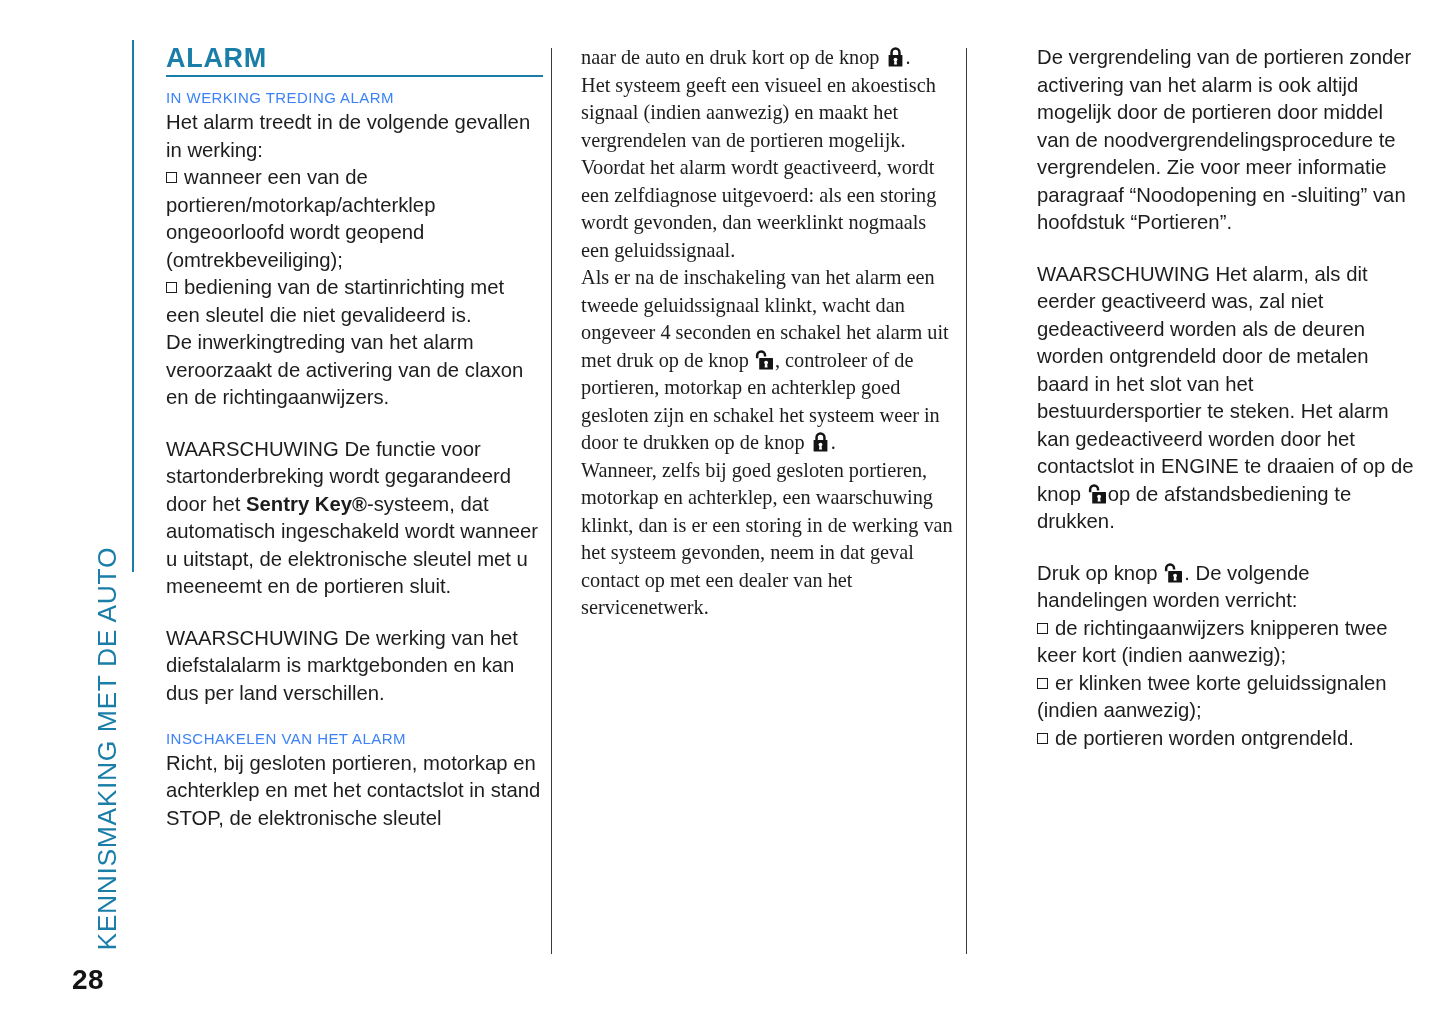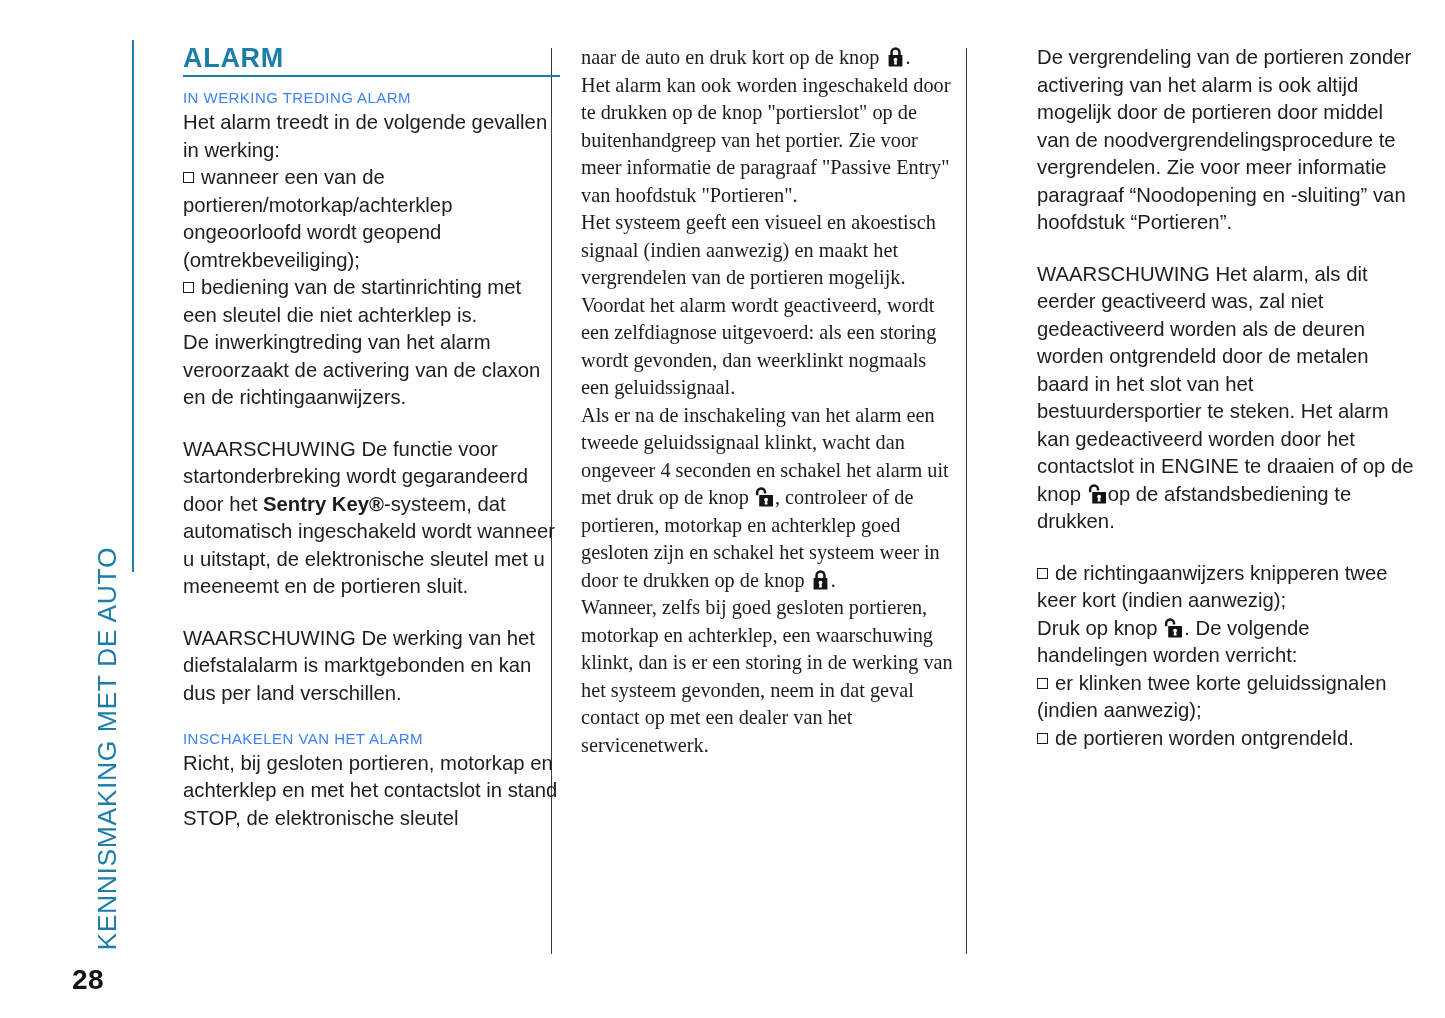--- a/index.html
+++ b/index.html
@@ -43,21 +43,21 @@
     font-size:28px;font-weight:bold;color:#141414;
     letter-spacing:.5px;
   }
 
   
   .cols{
     position:absolute;left:166px;top:44px;
     width:1215px;height:912px;
   }
   .col{position:absolute;top:0;width:377px;height:912px;overflow:hidden;}
-  .col.c1{left:17px;}
+  .col.c1{left:0;}
   .col.c2{left:415px;font-family:Liberation Serif, serif;}
   .col.c3{left:871px;}
   .coldiv{
     position:absolute;top:4px;width:1px;height:906px;background:#3a3a3a;
   }
   .coldiv.d1{left:385px;}
   .coldiv.d2{left:800px;}
 
   
   .title{
@@ -139,21 +139,21 @@
 
       <div class="title">ALARM</div>
       <div class="titlerule"></div>
 
       <h2 class="sec">IN WERKING TREDING ALARM</h2>
 
       <p>Het alarm treedt in de volgende gevallen in werking:</p>
 
       <p><span class="sq"></span><span>wanneer een van de portieren/motorkap/achterklep ongeoorloofd wordt geopend (omtrekbeveiliging);</span></p>
 
-      <p><span class="sq"></span><span>bediening van de startinrichting met een sleutel die niet achterklep is.</span></p>
+      <p><span class="sq"></span><span>bediening van de startinrichting met een sleutel die niet gevalideerd is.</span></p>
 
       <p>De inwerkingtreding van het alarm veroorzaakt de activering van de claxon en de richtingaanwijzers.</p>
 
       <div class="vsp"></div>
 
       <p><span>WAARSCHUWING De functie voor startonderbreking wordt gegarandeerd door het </span><span class="bold">Sentry Key®</span><span>-systeem, dat automatisch ingeschakeld wordt wanneer u uitstapt, de elektronische sleutel met u meeneemt en de portieren sluit.</span></p>
 
       <div class="vsp"></div>
 
       <p>WAARSCHUWING De werking van het diefstalalarm is marktgebonden en kan dus per land verschillen.</p>
@@ -170,21 +170,20 @@
       <p><span>naar de auto en druk kort op de knop</span>
         <span class="ico">
           <svg viewBox="0 0 19 22" xmlns="http://www.w3.org/2000/svg">
             <path d="M4.3 9.2 V6.4 a5.2 5.2 0 0 1 10.4 0 V9.2 h-2.5 V6.4 a2.7 2.7 0 0 0 -5.4 0 V9.2 Z" fill="#141414"></path>
             <rect x="2.6" y="9.0" width="13.8" height="11.6" rx="0.6" fill="#141414"></rect>
             <circle cx="9.5" cy="13.6" r="1.9" fill="#ffffff"></circle>
             <path d="M8.5 14.2 h2 l0.5 4.2 h-3 Z" fill="#ffffff"></path>
           </svg>
         </span><span>.</span></p>
 
-      <p>Het alarm kan ook worden ingeschakeld door te drukken op de knop "portierslot" op de buitenhandgreep van het portier. Zie voor meer informatie de paragraaf "Passive Entry" van hoofdstuk "Portieren".</p>
 
       <p>Het systeem geeft een visueel en akoestisch signaal (indien aanwezig) en maakt het vergrendelen van de portieren mogelijk.</p>
 
       <p>Voordat het alarm wordt geactiveerd, wordt een zelfdiagnose uitgevoerd: als een storing wordt gevonden, dan weerklinkt nogmaals een geluidssignaal.</p>
 
       <p><span>Als er na de inschakeling van het alarm een tweede geluidssignaal klinkt, wacht dan ongeveer 4 seconden en schakel het alarm uit met druk op de knop</span>
         <span class="ico">
           <svg viewBox="0 0 19 22" xmlns="http://www.w3.org/2000/svg">
             <path d="M0.9 9.2 V6.4 a5.2 5.2 0 0 1 10.4 0 V7.6 h-2.5 V6.4 a2.7 2.7 0 0 0 -5.4 0 V9.2 Z" fill="#141414"></path>
             <rect x="4.2" y="9.0" width="13.8" height="11.6" rx="0.6" fill="#141414"></rect>
@@ -216,32 +215,32 @@
             <path d="M0.9 9.2 V6.4 a5.2 5.2 0 0 1 10.4 0 V7.6 h-2.5 V6.4 a2.7 2.7 0 0 0 -5.4 0 V9.2 Z" fill="#141414"></path>
             <rect x="4.2" y="9.0" width="13.8" height="11.6" rx="0.6" fill="#141414"></rect>
             <circle cx="11.1" cy="13.6" r="1.9" fill="#ffffff"></circle>
             <path d="M10.1 14.2 h2 l0.5 4.2 h-3 Z" fill="#ffffff"></path>
           </svg>
         </span><span>op de afstandsbediening te drukken.</span></p>
 
       <div class="vsp"></div>
 
 
-      <p><span class="sq"></span><span>de richtingaanwijzers knipperen twee keer kort (indien aanwezig);</span></p>
-
       <p><span>Druk op knop</span>
         <span class="ico">
           <svg viewBox="0 0 19 22" xmlns="http://www.w3.org/2000/svg">
             <path d="M0.9 9.2 V6.4 a5.2 5.2 0 0 1 10.4 0 V7.6 h-2.5 V6.4 a2.7 2.7 0 0 0 -5.4 0 V9.2 Z" fill="#141414"></path>
             <rect x="4.2" y="9.0" width="13.8" height="11.6" rx="0.6" fill="#141414"></rect>
             <circle cx="11.1" cy="13.6" r="1.9" fill="#ffffff"></circle>
             <path d="M10.1 14.2 h2 l0.5 4.2 h-3 Z" fill="#ffffff"></path>
           </svg>
         </span><span>. De volgende handelingen worden verricht:</span></p>
 
+      <p><span class="sq"></span><span>de richtingaanwijzers knipperen twee keer kort (indien aanwezig);</span></p>
+
       <p><span class="sq"></span><span>er klinken twee korte geluidssignalen (indien aanwezig);</span></p>
 
       <p><span class="sq"></span><span>de portieren worden ontgrendeld.</span></p>
 
     </div>
 
   </div>
 </div>
 
 </body></html>

